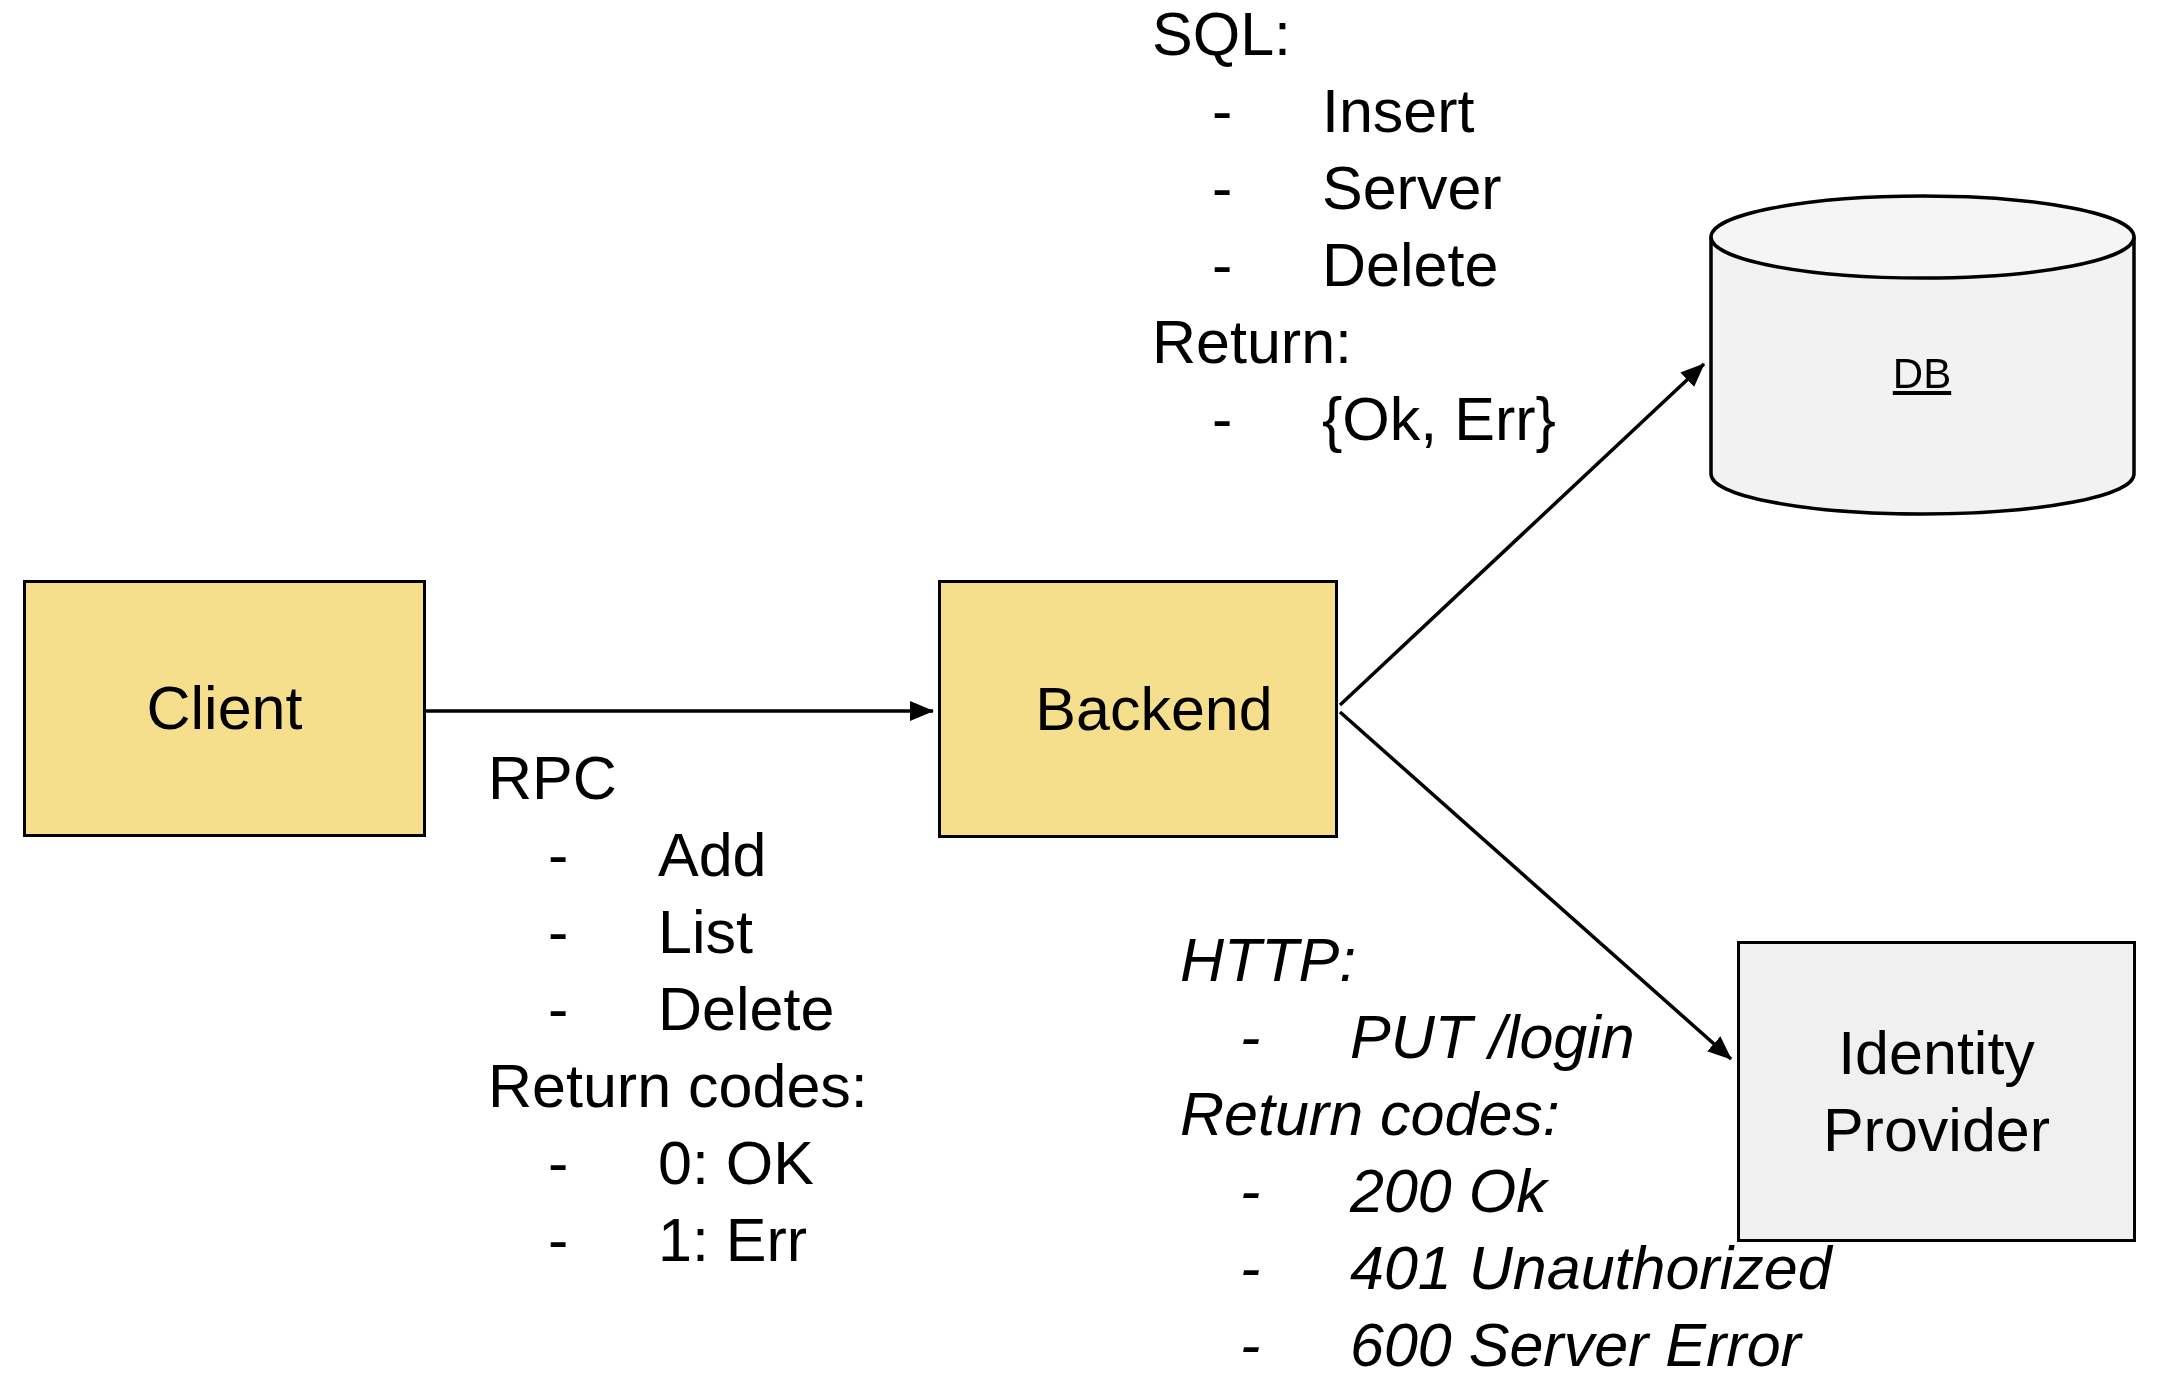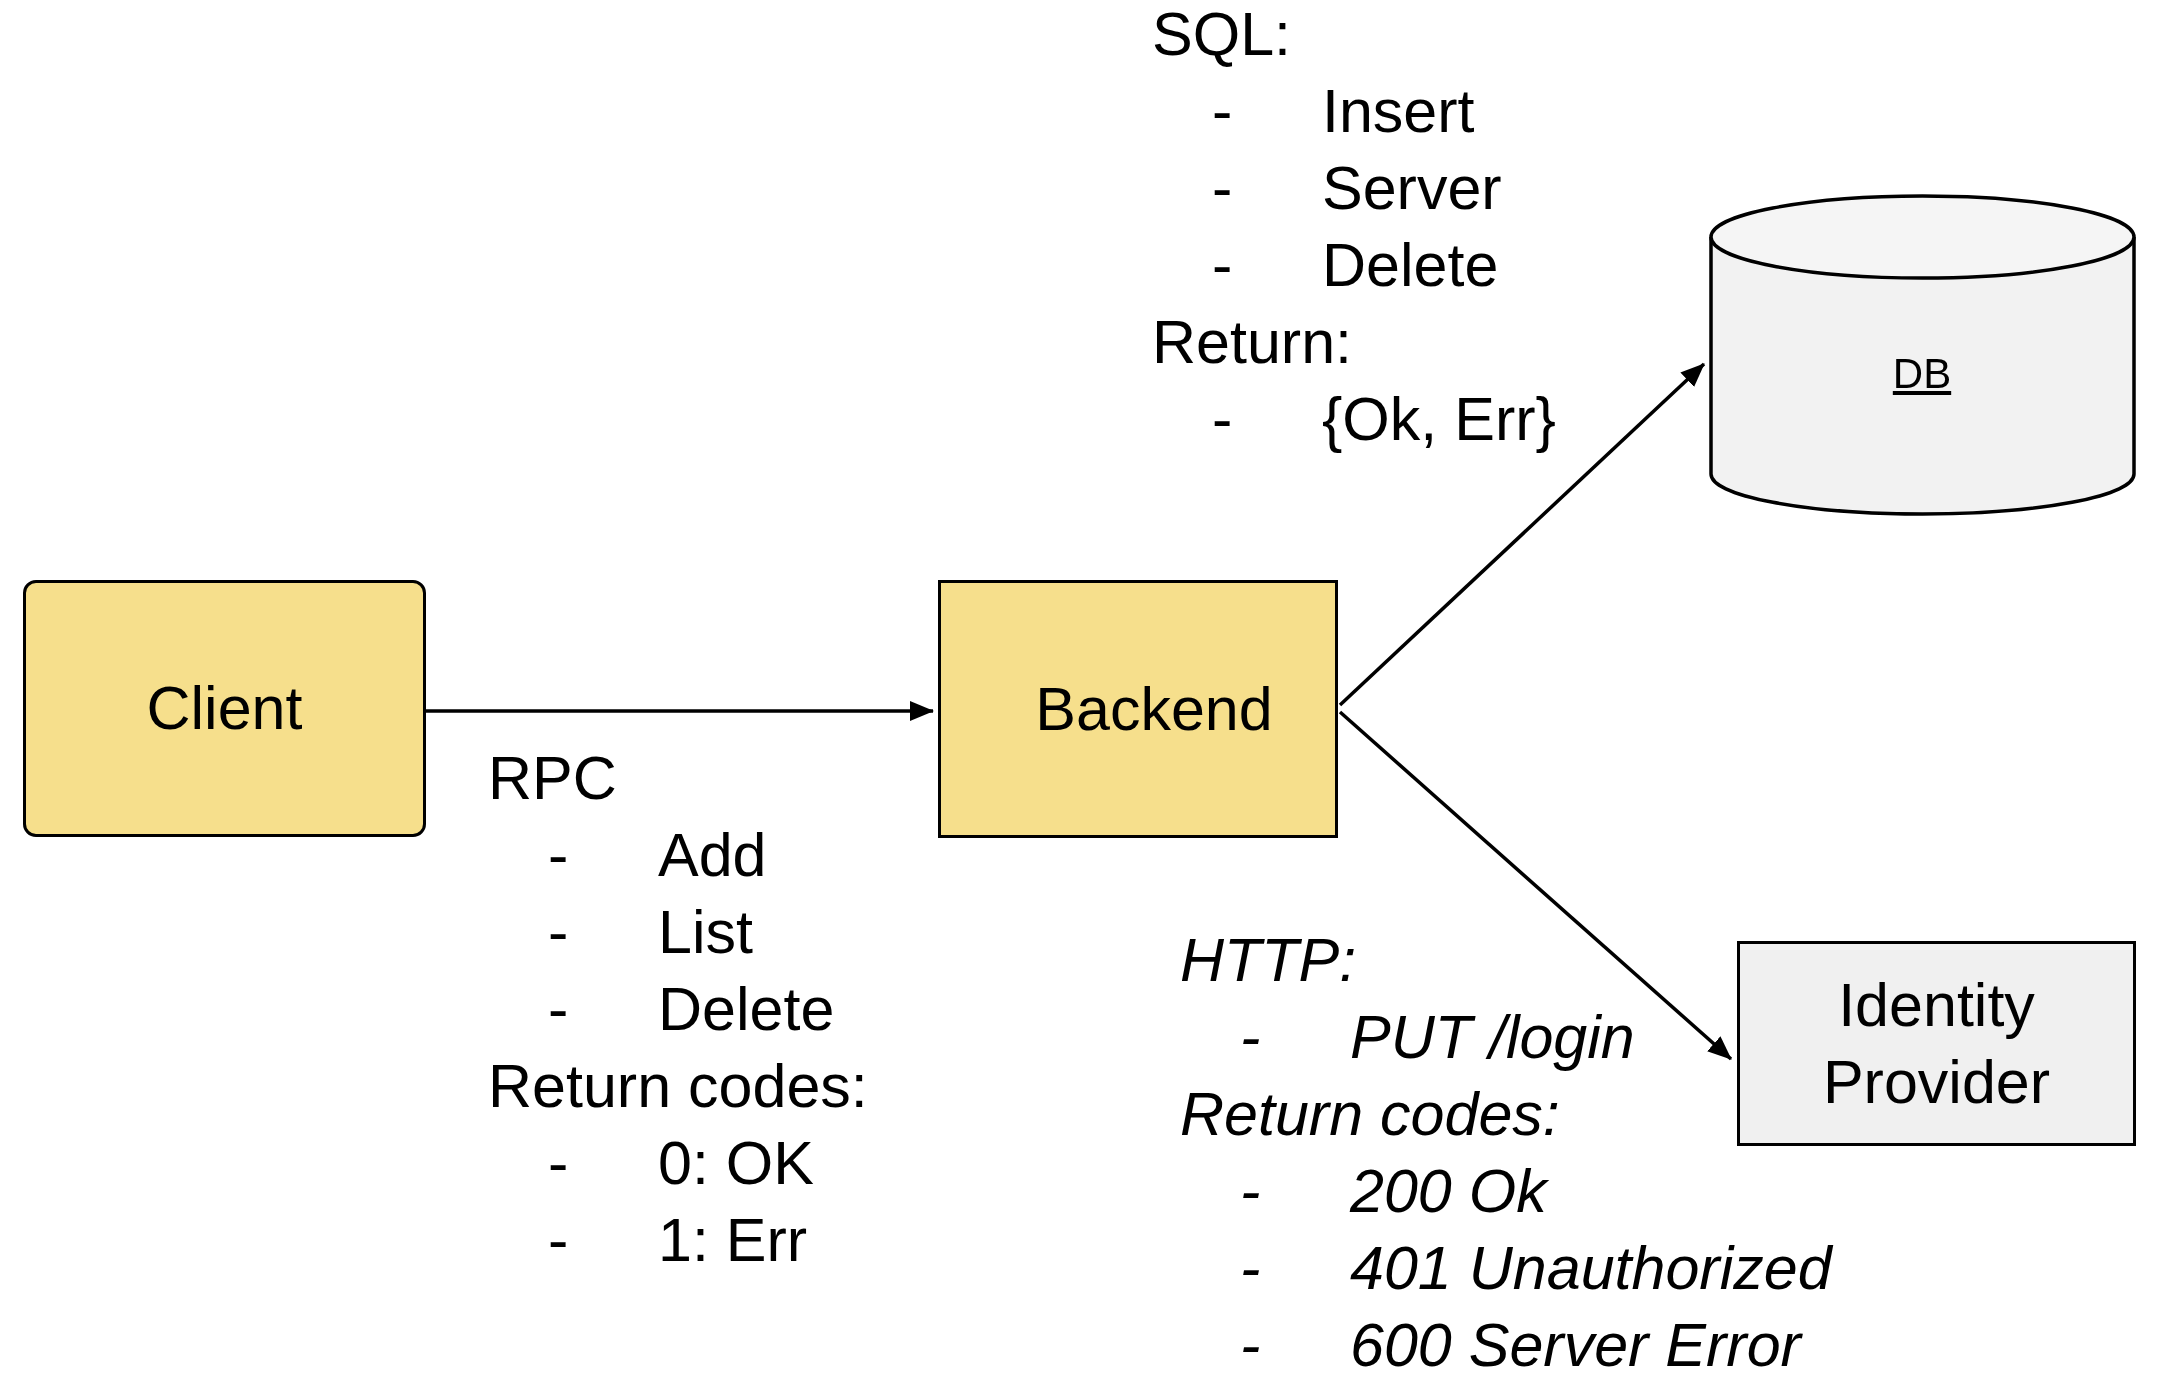--- a/index.html
+++ b/index.html
@@ -21,23 +21,23 @@
     display: flex;
     align-items: center;
     justify-content: center;
     font-size: 61px;
     line-height: 77px;
     text-align: center;
   }
   .node.yellow { background: #f6df8c; }
   .node.gray   { background: #f0f0f0; }
 
-  #node-client  { left: 23px;   top: 580px; width: 403px; height: 257px; border-radius: 13px; }
+  #node-client  { left: 23px;   top: 580px; width: 403px; height: 257px; }
   #node-backend { left: 938px;  top: 580px; width: 400px; height: 258px; padding-left: 32px; }
-  #node-idp     { left: 1737px; top: 941px; width: 399px; height: 205px; }
+  #node-idp     { left: 1737px; top: 941px; width: 399px; height: 301px; }
 
   .db-label {
     position: absolute;
     left: 1772px; top: 335px; width: 300px;
     text-align: center;
     font-size: 42px; line-height: 77px; text-decoration: underline;
   }
 
   .annot {
     position: absolute;

